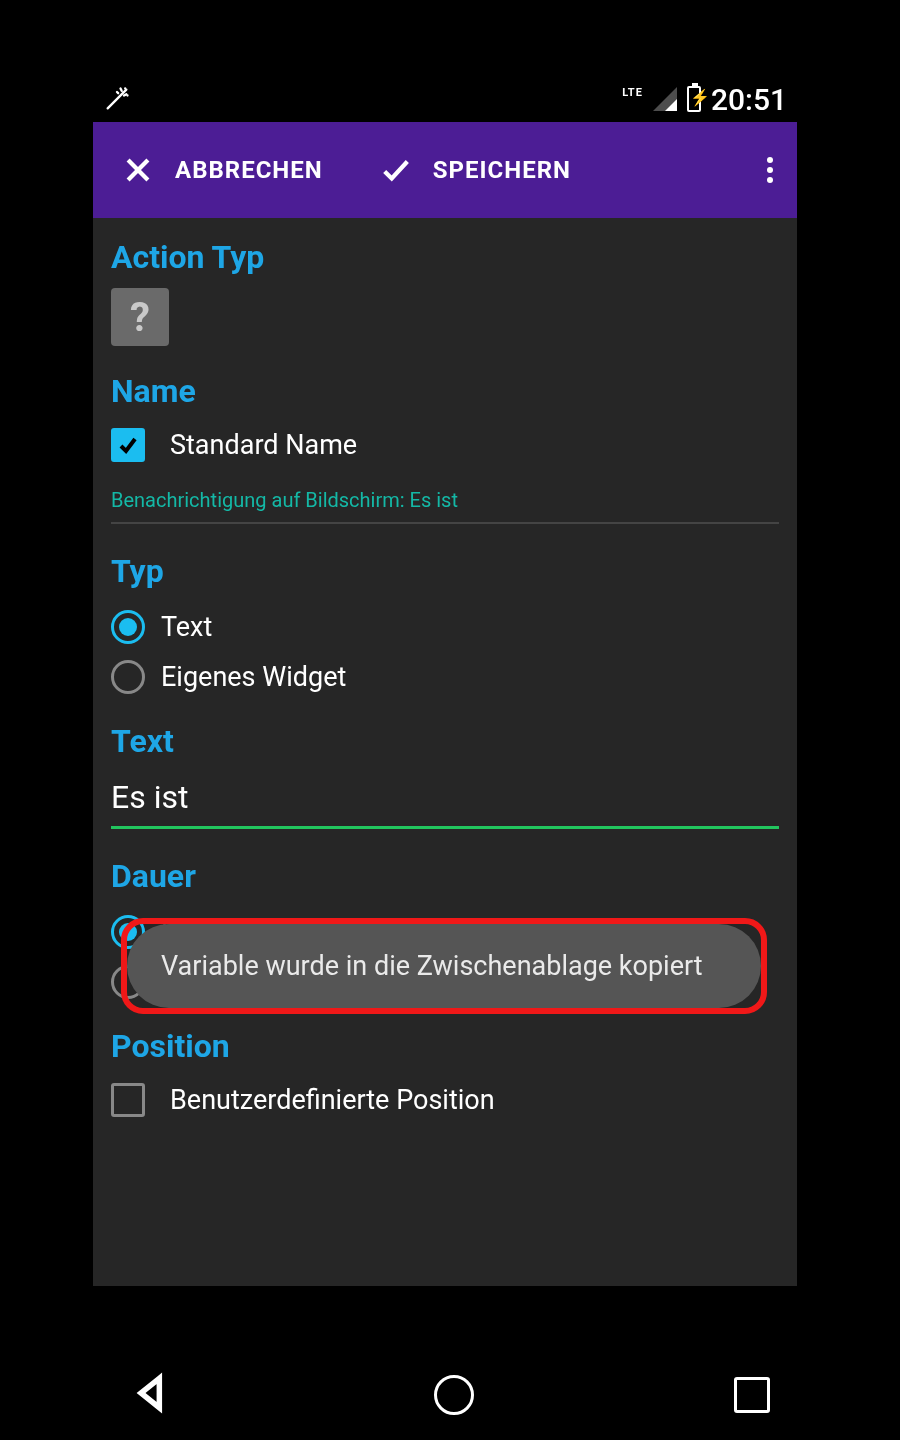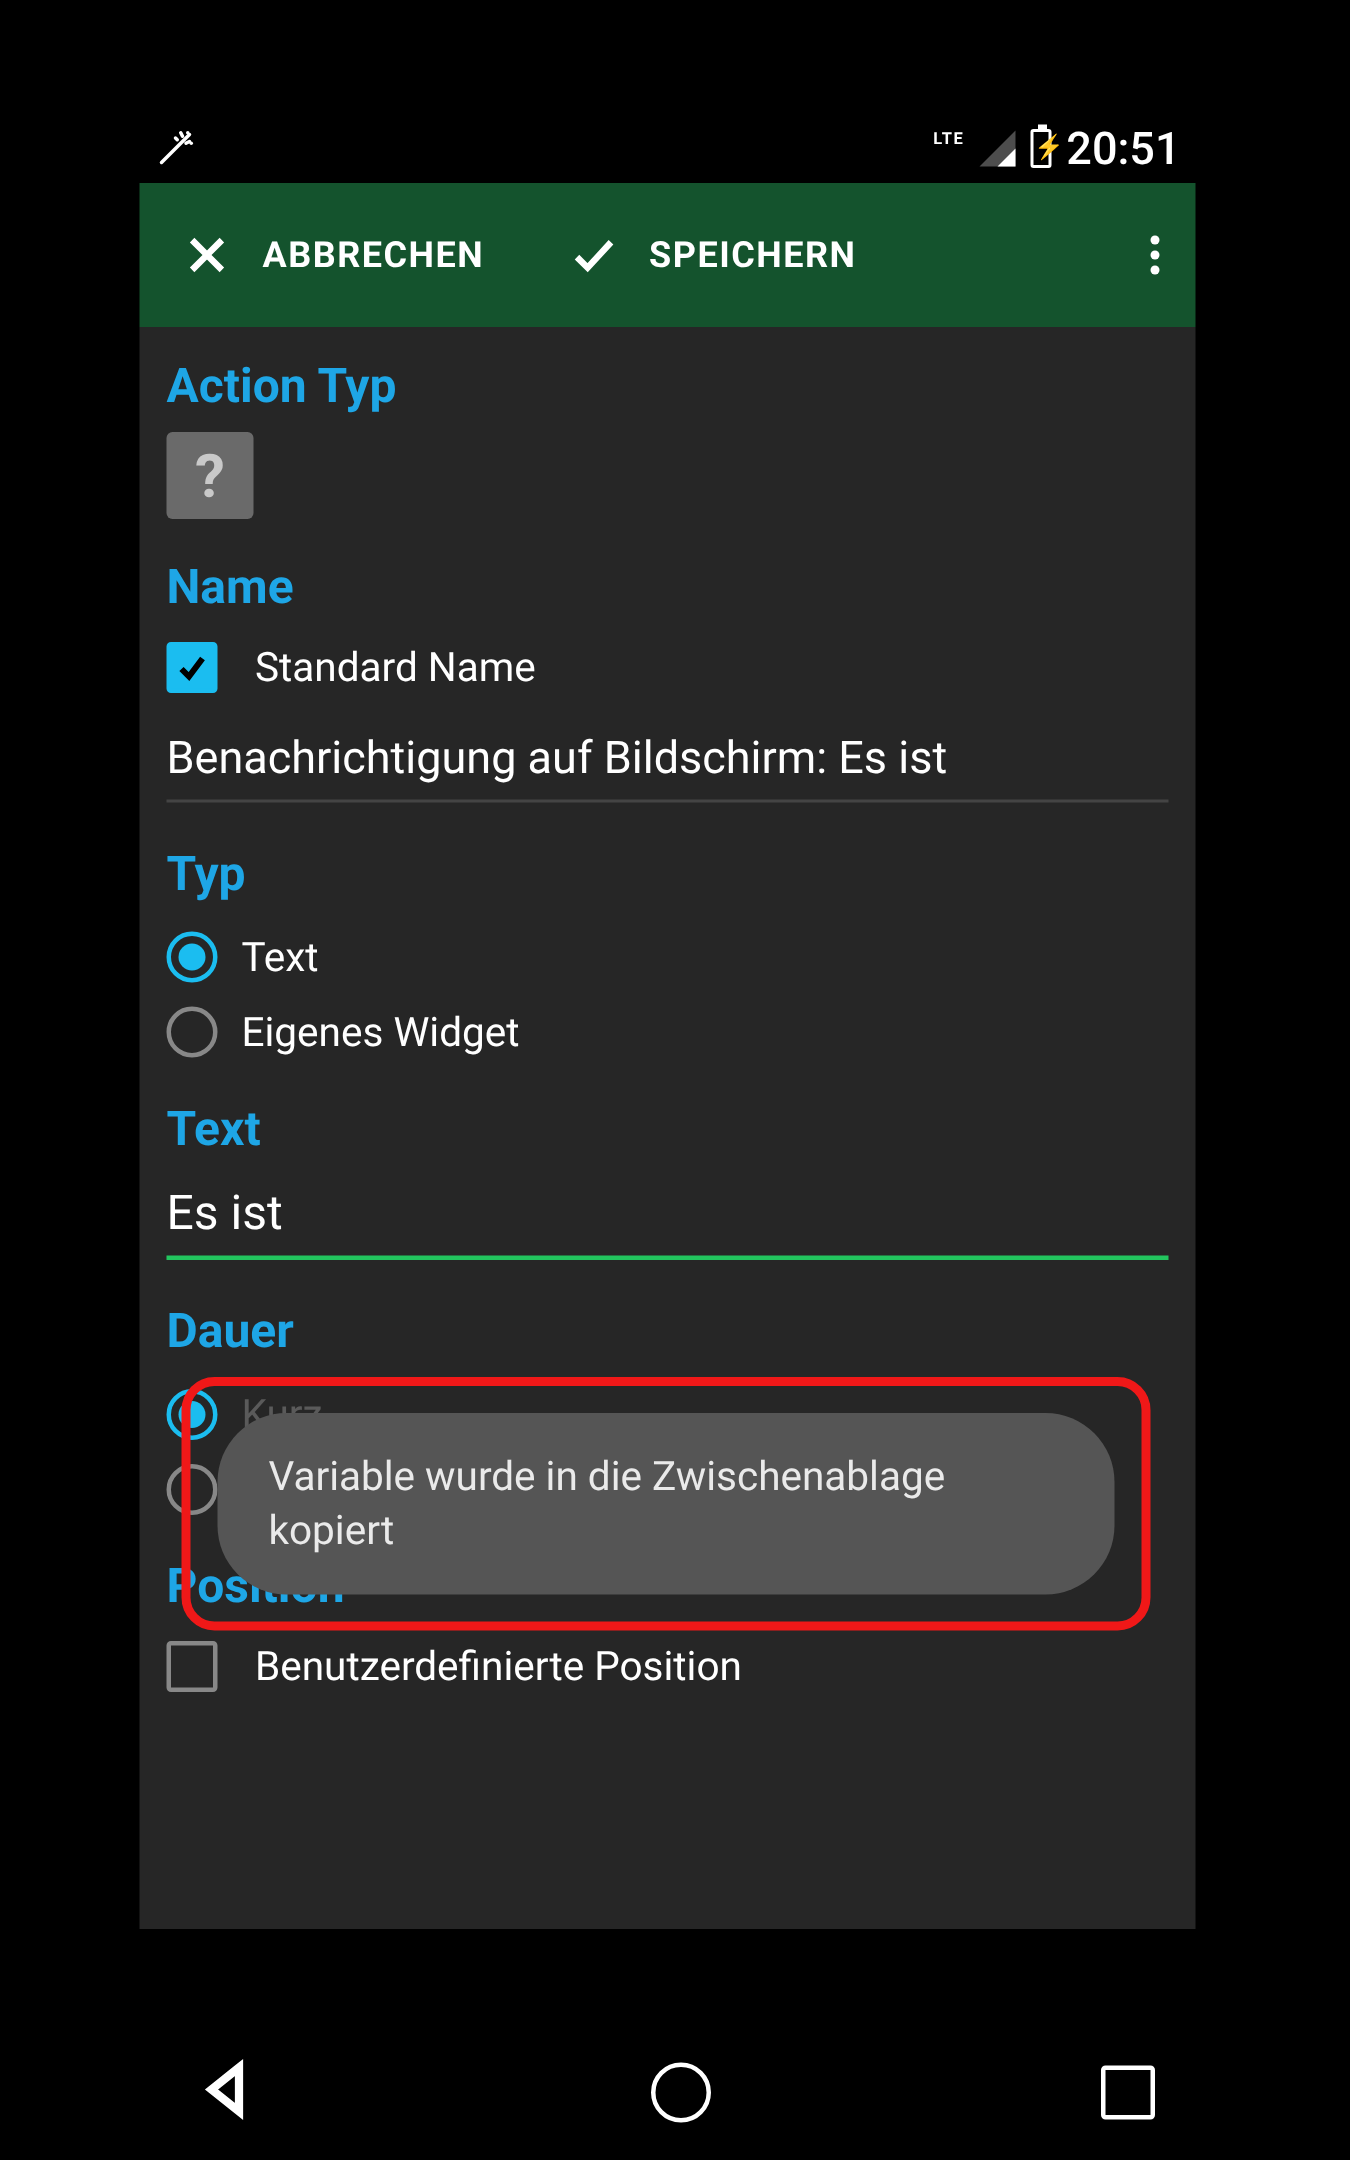--- a/index.html
+++ b/index.html
@@ -36,21 +36,21 @@
   .signal-wrap { position: relative; width:24px; height:24px; }
   .signal-full { position:absolute; right:0; bottom:0; width:0; height:0; border-left:24px solid transparent; border-bottom:24px solid rgba(255,255,255,0.3);}
   .signal-partial { position:absolute; right:0; bottom:0; width:0; height:0; border-left:12px solid transparent; border-bottom:12px solid #fff;}
   .battery { width:14px; height:26px; border:2px solid #fff; border-radius:2px; position:relative; }
   .battery::before { content:""; position:absolute; top:-5px; left:3px; width:6px; height:3px; background:#fff; }
   .battery-bolt { position:absolute; left:1px; top:2px; font-size:16px; line-height:1; }
   .clock { font-size: 30px; font-weight: 500; }
 
   .actionbar {
     height: 96px;
-    background: #14532d;
+    background: #4c1d95;
     display: flex;
     align-items: center;
     color: #fff;
   }
   .ab-btn {
     display: flex;
     align-items: center;
     gap: 20px;
     padding: 0 28px;
     height: 100%;
@@ -109,22 +109,22 @@
     flex-shrink:0;
   }
   .checkbox.checked {
     background: #1bbdf0;
     border-color: #1bbdf0;
   }
   .checkbox.checked svg { width:24px; height:24px; stroke:#000; stroke-width:4; fill:none; }
   .check-label { color:#fff; font-size:27px; }
 
   .text-input-disabled {
-    color: #ffffff;
-    font-size: 30px;
+    color: #14b8a6;
+    font-size: 20px;
     padding: 8px 0 10px 0;
     border-bottom: 2px solid #444;
     margin-bottom: 28px;
   }
   .radio-group { padding-bottom: 20px; }
   .radio-row { display:flex; align-items:center; gap:16px; padding:8px 0; }
   .radio {
     width:34px; height:34px;
     border:3px solid #888;
     border-radius:50%;
@@ -144,21 +144,21 @@
     margin-bottom: 28px;
   }
 
   .toast-highlight {
     position:absolute;
     left: 28px;
     right: 30px;
     top: 700px;
     border: 6px solid #f01818;
     border-radius: 22px;
-    padding: 18px;
+    padding: 0;
   }
   .toast {
     background: #555;
     color: #eaeaea;
     font-size: 27px;
     line-height: 1.35;
     padding: 24px 34px;
     border-radius: 46px;
   }
 

